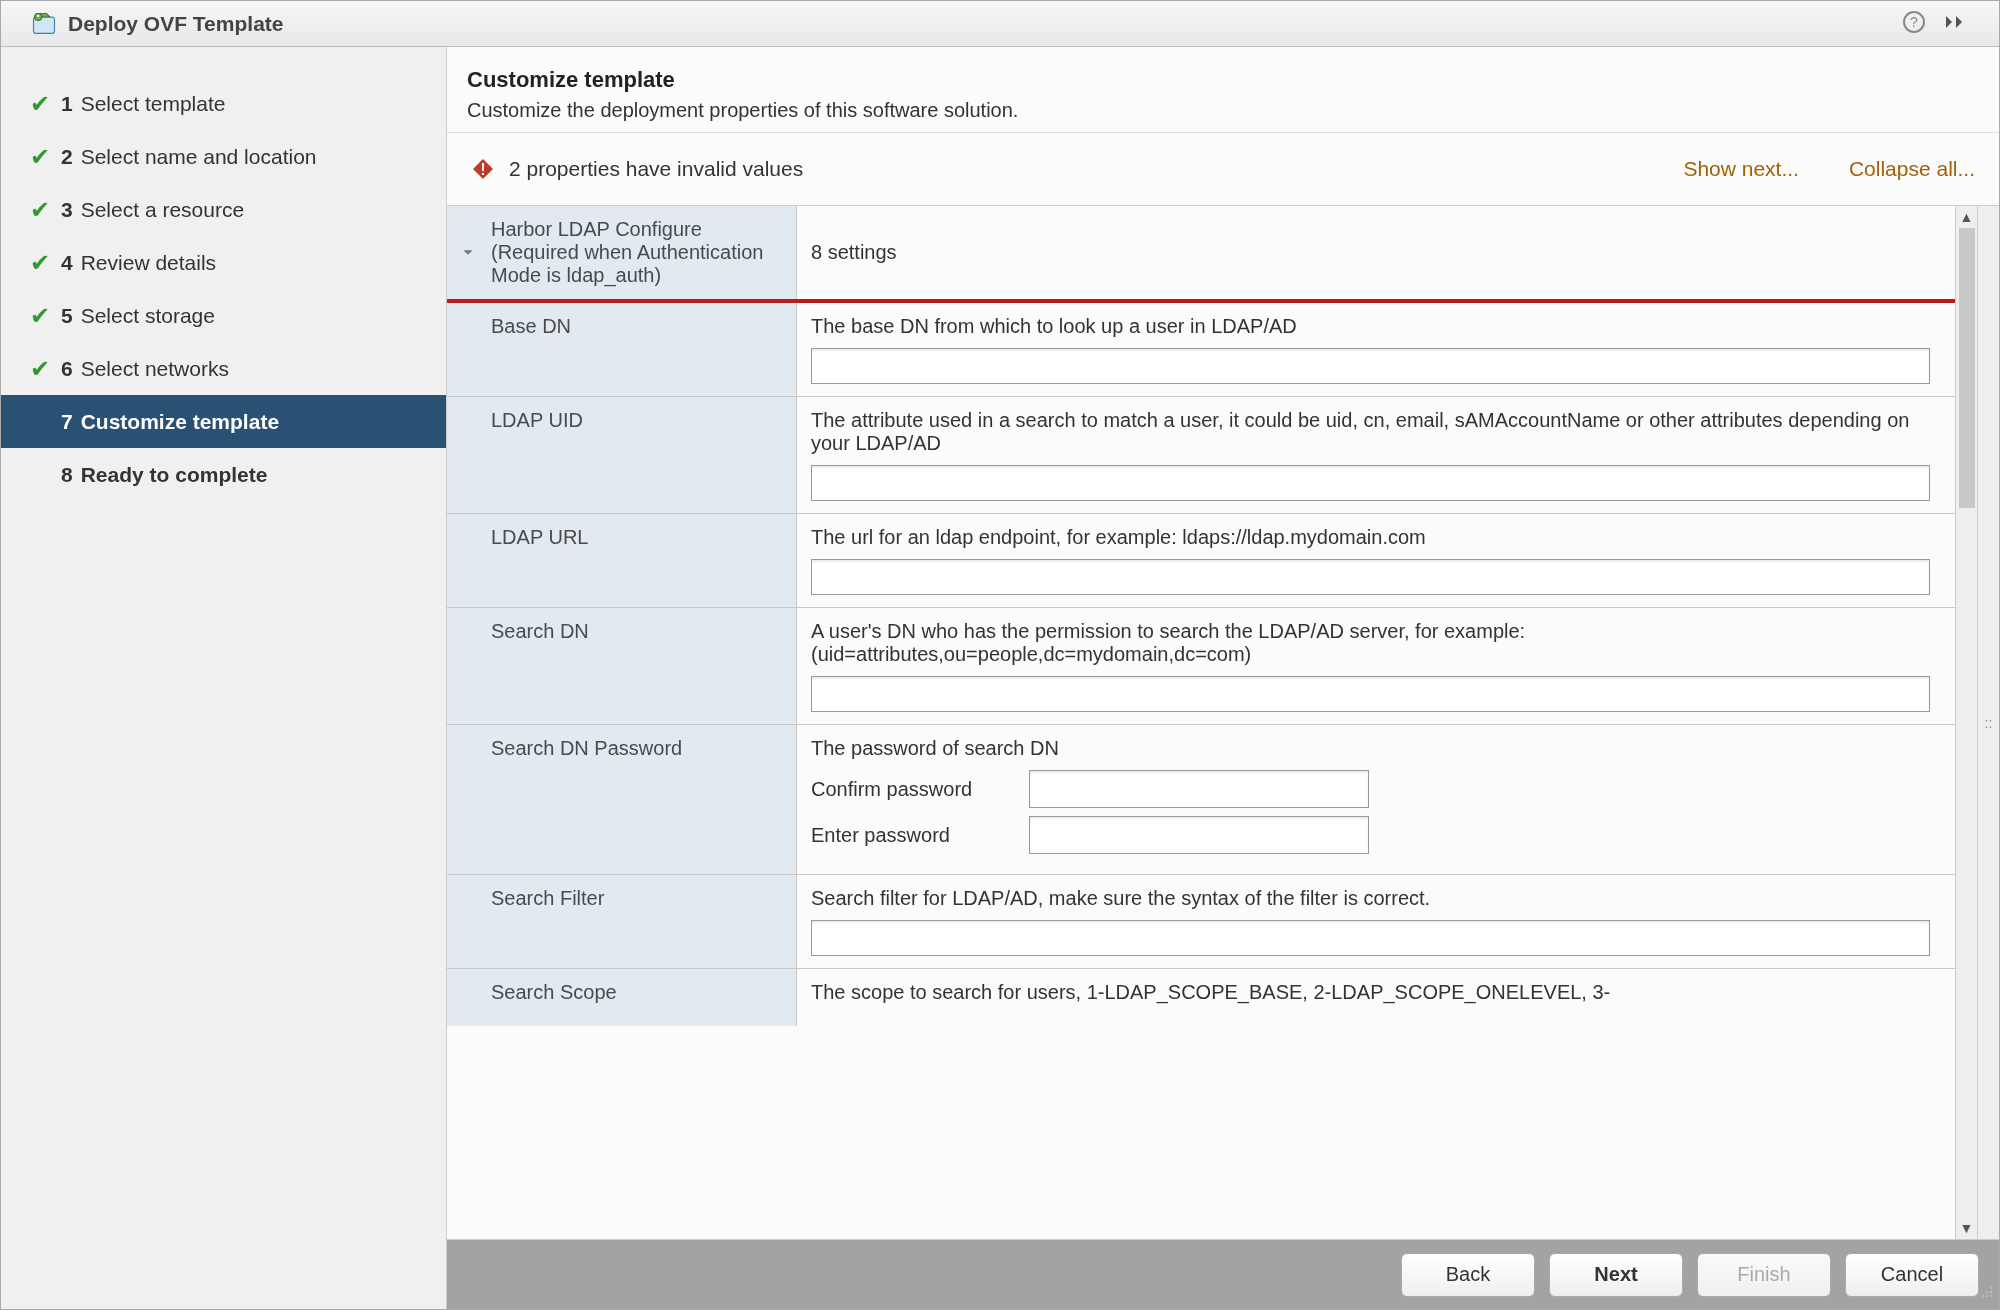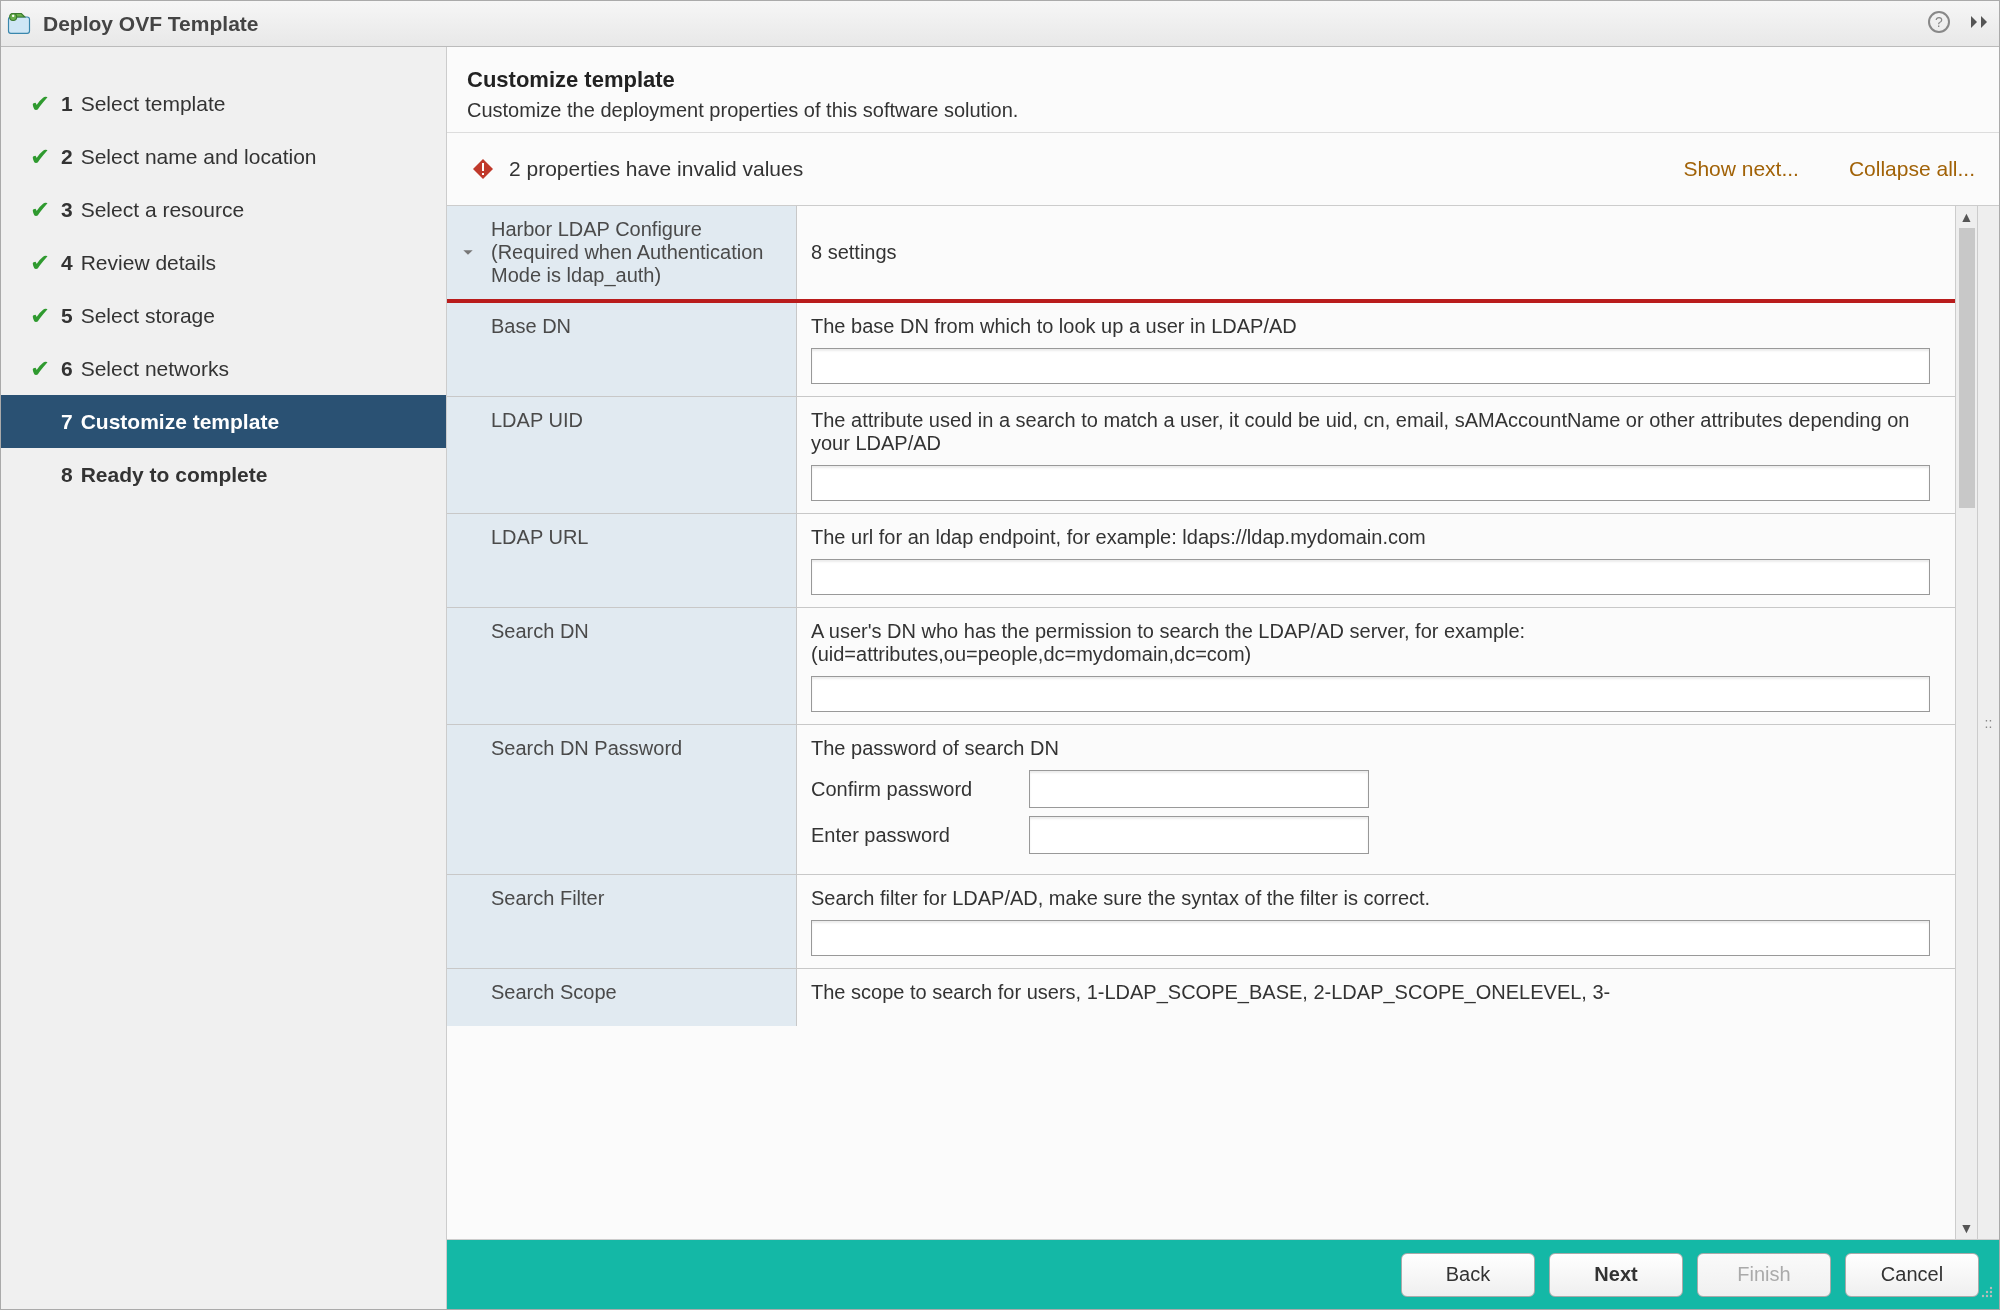--- a/index.html
+++ b/index.html
@@ -1,18 +1,18 @@
 <!DOCTYPE html>
 <html><head>
 <meta charset="utf-8">
 <style>
   * { box-sizing: border-box; }
   html, body { margin: 0; padding: 0; width: 2000px; height: 1310px; font-family: Arial, Helvetica, sans-serif; font-size: 20px; color: #333; background: #fff; overflow: hidden; }
   .dialog { width: 2000px; height: 1310px; display: flex; flex-direction: column; border: 1px solid #aaa; background: #fbfbfb; }
-  .titlebar { height: 46px; background: linear-gradient(to bottom, #f6f6f6, #e8e8e8); border-bottom: 1px solid #bbb; display: flex; align-items: center; padding: 0 4px; }
+  .titlebar { height: 46px; background: linear-gradient(to bottom, #f6f6f6, #e8e8e8); border-bottom: 1px solid #bbb; display: flex; align-items: center; padding: 0 29px; }
   .title-icon { width: 28px; height: 28px; margin-right: 10px; }
   .title-text { font-weight: bold; color: #444; flex: 1; font-size: 21px; }
   .title-right { display: flex; align-items: center; gap: 12px; }
   .help-icon, .expand-icon { width: 28px; height: 28px; color: #666; cursor: pointer; }
   .body { flex: 1; display: flex; min-height: 0; }
   .sidebar { width: 446px; background: #f0f0f0; border-right: 1px solid #ccc; padding-top: 30px; }
   .step { display: flex; align-items: center; height: 53px; padding-left: 24px; font-size: 21px; cursor: pointer; }
   .step .check { width: 30px; display: inline-flex; justify-content: center; color: #2f9a2f; font-size: 24px; margin-right: 6px;}
   .step .num { font-weight: bold; margin-right: 8px; color: #333;}
   .step .lbl { font-weight: normal; color: #333; }
@@ -44,21 +44,21 @@
   .text-input { width: 99%; height: 36px; border: 1px solid #999; box-shadow: inset 0 2px 2px rgba(0,0,0,0.08); padding: 2px 6px; font-size: 18px; }
   .pw-row { display: flex; align-items: center; gap: 18px; margin-top: 8px; margin-bottom: 8px; }
   .pw-label { width: 200px; font-size: 20px; }
   .pw-input { width: 340px; height: 38px; border: 1px solid #999; box-shadow: inset 0 2px 2px rgba(0,0,0,0.08); }
   .scrollbar { width: 22px; background: #eee; border-left: 1px solid #ccc; position: relative; }
   .scroll-arrow { position: absolute; left: 0; width: 100%; height: 22px; display: flex; align-items: center; justify-content: center; color: #555; font-size: 14px;}
   .scroll-arrow.up { top: 0; }
   .scroll-arrow.down { bottom: 0; }
   .scroll-thumb { position: absolute; left: 3px; width: 16px; background: #c8c8c8; border-radius: 0; }
   .drag-grip { width: 22px; background: #eee; border-left: 1px solid #ccc; display:flex; align-items:center; justify-content:center; color:#888; font-size:14px;}
-  .footer { height: 70px; border-top: 1px solid #ccc; background: #14b8a6; display: flex; align-items: center; justify-content: flex-end; padding: 0 20px; gap: 14px; position: relative; }
+  .footer { height: 70px; border-top: 1px solid #ccc; background: #a3a3a3; display: flex; align-items: center; justify-content: flex-end; padding: 0 20px; gap: 14px; position: relative; }
   .btn { min-width: 134px; height: 44px; border: 1px solid #aaa; border-radius: 6px; background: linear-gradient(to bottom,#ffffff,#efefef); font-size: 20px; cursor: pointer; color: #333;}
   .btn.primary {  }
   .btn.disabled { color: #aaa; cursor: default; background: linear-gradient(to bottom,#fafafa,#f0f0f0); }
   .resize-grip { position: absolute; right: 4px; bottom: 4px; color: #bbb; }
   .truncated .value-col .desc { white-space: nowrap; overflow: hidden; text-overflow: clip; }
 </style>
 </head>
 <body>
 
 <div class="dialog">

